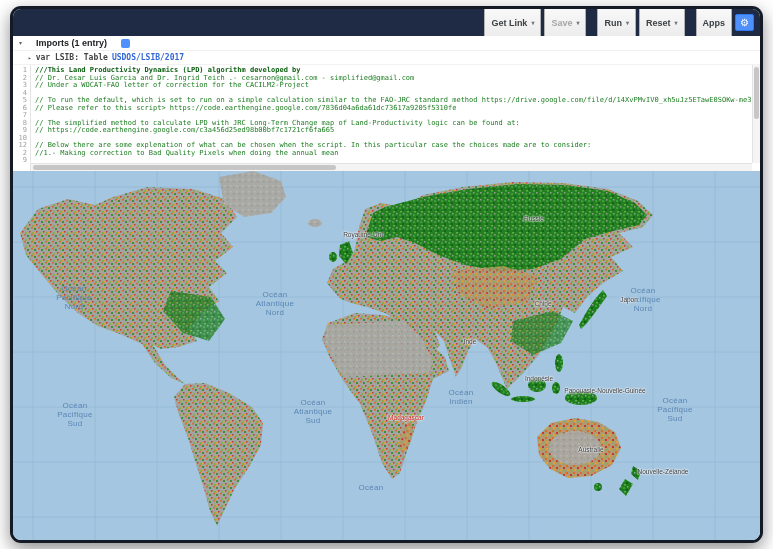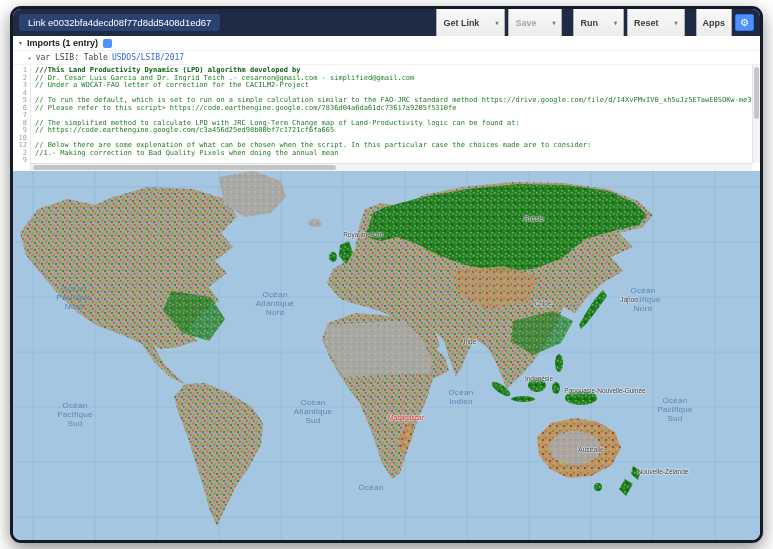--- a/index.html
+++ b/index.html
@@ -5,31 +5,31 @@
   *{margin:0;padding:0;box-sizing:border-box;}
   html,body{width:773px;height:549px;background:#ffffff;font-family:"Liberation Sans",sans-serif;overflow:hidden;}
   .frame{position:absolute;left:10px;top:6px;width:753px;height:537px;background:#141a26;border-radius:11px;padding:3px;box-shadow:0 6px 18px rgba(0,0,0,.45);}
   .win{width:747px;height:531px;border-radius:8px;overflow:hidden;display:flex;flex-direction:column;background:#fff;}
 
   
   .topbar{height:27px;background:#1f2b44;display:flex;align-items:center;padding:0 6px;gap:4px;flex:0 0 auto;}
   .link-chip{background:#2b4170;color:#fff;font-size:9.5px;padding:3px 9px;border-radius:3px;white-space:nowrap;cursor:pointer;}
   .tb-spacer{flex:1;}
   .grp{display:inline-flex;gap:3px;margin-left:7px;align-items:center;}
-  .btn{height:17px;font-size:9px;font-weight:bold;color:#3c4043;background:linear-gradient(#f9f9f9,#ebebeb);border:1px solid #b2b2b2;border-radius:2px;display:inline-flex;align-items:center;padding:16px 6px;gap:16px;cursor:pointer;font-family:"Liberation Sans",sans-serif;white-space:nowrap;}
+  .btn{height:17px;font-size:9px;font-weight:bold;color:#3c4043;background:linear-gradient(#f9f9f9,#ebebeb);border:1px solid #b2b2b2;border-radius:2px;display:inline-flex;align-items:center;padding:16px 6px;gap:4px;cursor:pointer;font-family:"Liberation Sans",sans-serif;white-space:nowrap;}
   .btn .caret{font-size:6px;color:#777;line-height:1;}
   .btn.disabled .lbl{color:#a6a6a6;}
   .btn-gear{width:19px;height:17px;background:#4d90fe;border:1px solid #3079ed;border-radius:2px;color:#fff;font-size:10px;display:inline-flex;align-items:center;justify-content:center;cursor:pointer;}
 
   
-  .imports-bar{height:15px;background:#fff;border-bottom:1px solid #f0f0f0;display:flex;align-items:center;padding:0 6px;gap:5px;flex:0 0 auto;}
+  .imports-bar{height:15px;background:#fff;border-bottom:1px solid #f0f0f0;display:flex;align-items:center;padding:0 6px;gap:14px;flex:0 0 auto;}
   .tri{font-size:6px;color:#666;line-height:1;}
   .imports-title{font-size:9px;font-weight:bold;color:#202124;}
   .imports-icon{width:9px;height:9px;background:#4d90fe;border-radius:2px;display:inline-block;}
-  .import-entry{height:13px;display:flex;align-items:center;padding:0 6px 0 15px;gap:4px;font-family:"DejaVu Sans Mono",monospace;font-size:8px;color:#444;flex:0 0 auto;background:#fff;}
+  .import-entry{height:13px;display:flex;align-items:center;padding:0 6px 0 15px;gap:4px;font-family:"DejaVu Sans Mono",monospace;font-size:8px;color:#444;flex:0 0 auto;background:#fff;font-weight:bold;}
   .entry-link{color:#3367d6;cursor:pointer;}
 
   
   .editor{position:relative;height:107px;flex:0 0 auto;background:#fff;display:flex;border-top:1px solid #f2f2f2;overflow:hidden;}
   .gutter{width:18px;flex:0 0 auto;border-right:1px solid #e5e5e5;padding:2px 3px 0 0;text-align:right;color:#9e9e9e;font-family:"DejaVu Sans Mono",monospace;font-size:7px;line-height:7.5px;}
   .code{flex:1;overflow:hidden;padding:2px 2px 0 4px;font-family:"DejaVu Sans Mono",monospace;font-size:7px;line-height:7.5px;color:#1c7d21;}
   .ln{height:7.5px;}
   .cl{height:7.5px;white-space:pre;}
   .cl.b{font-weight:bold;color:#0f6014;}
   .hscroll{position:absolute;left:18px;right:8px;bottom:0;height:8px;background:#f4f4f4;border-top:1px solid #e3e3e3;}
@@ -44,21 +44,20 @@
   .olab{position:absolute;transform:translate(-50%,-50%);text-align:center;color:#5a86b4;font-size:8px;line-height:9px;letter-spacing:.3px;white-space:nowrap;}
   .plab{position:absolute;transform:translate(-50%,-50%);color:#33373b;font-size:6.5px;white-space:nowrap;text-shadow:0 0 2px #fff,0 0 2px #fff,0 0 2px #fff;}
 </style>
 </head>
 <body>
 
 <div class="frame">
   <div class="win">
 
     <div class="topbar">
-      <div class="link-chip">Link e0032bfa4decd08f77d8dd5408d1ed67</div>
       <div class="tb-spacer"></div>
 
       <div class="grp">
         <button class="btn">
           <span class="lbl">Get Link</span>
           <span class="caret">▾</span>
         </button>
         <button class="btn disabled">
           <span class="lbl">Save</span>
           <span class="caret">▾</span>

